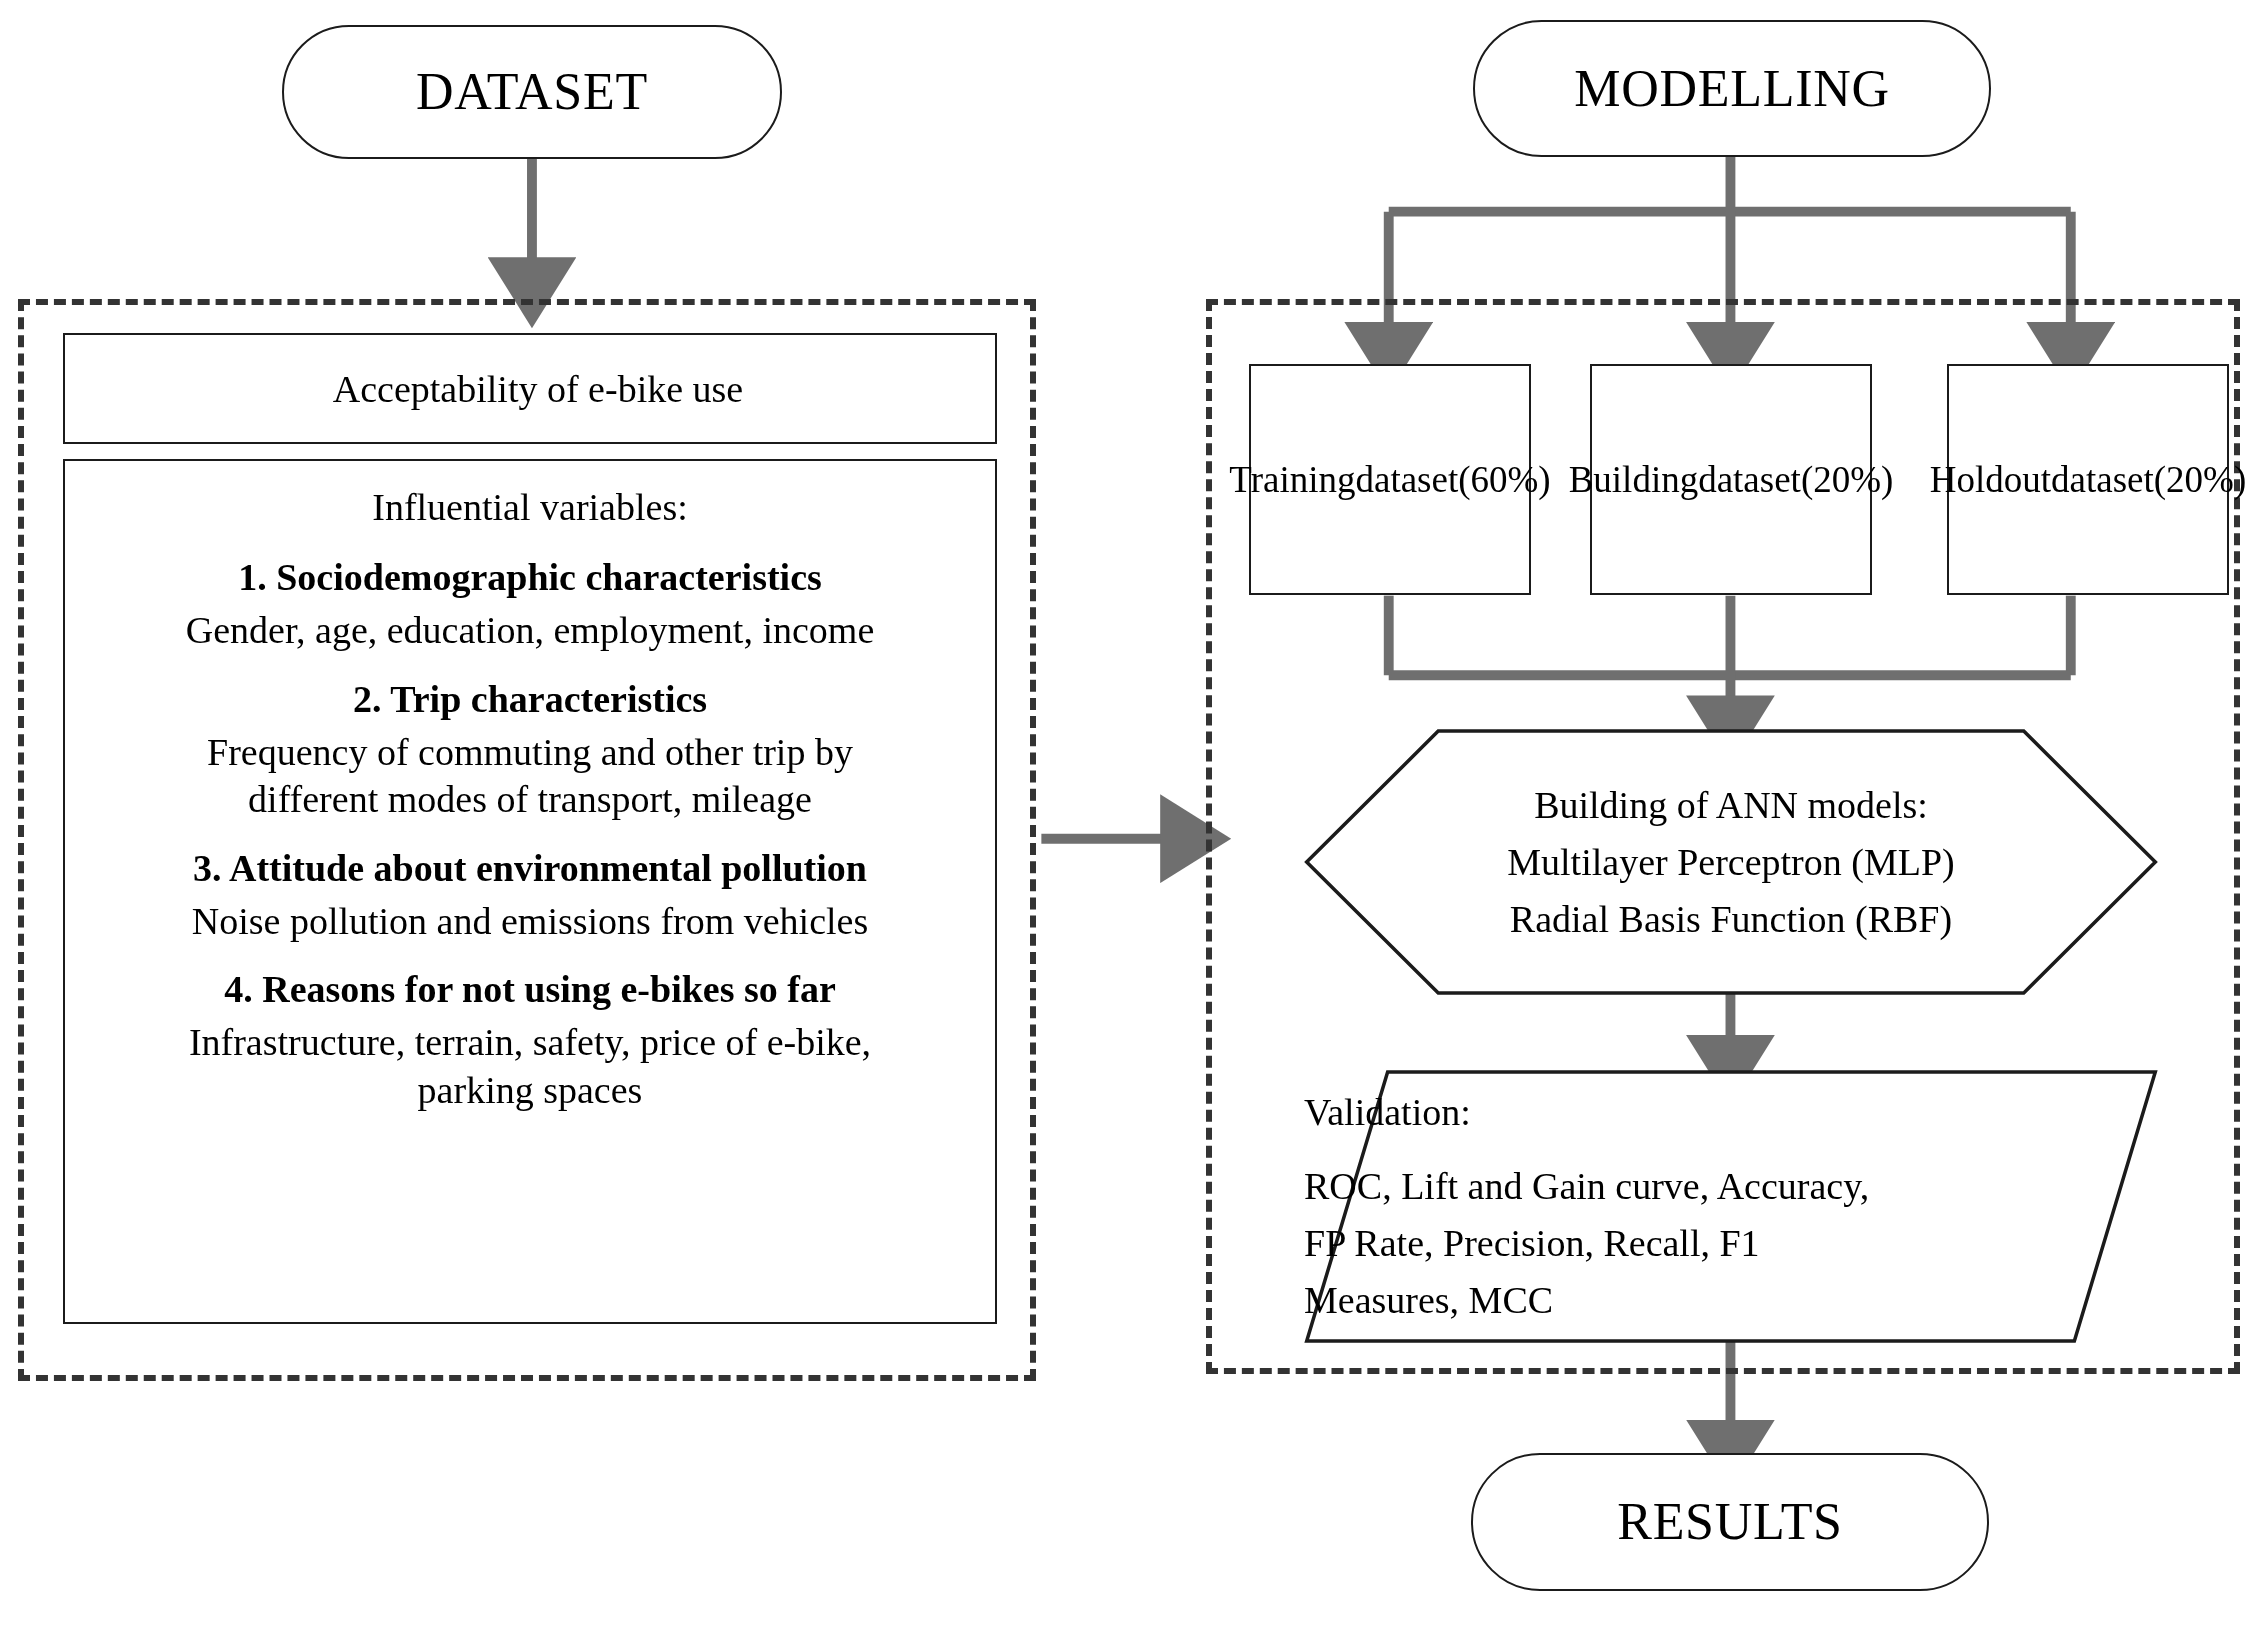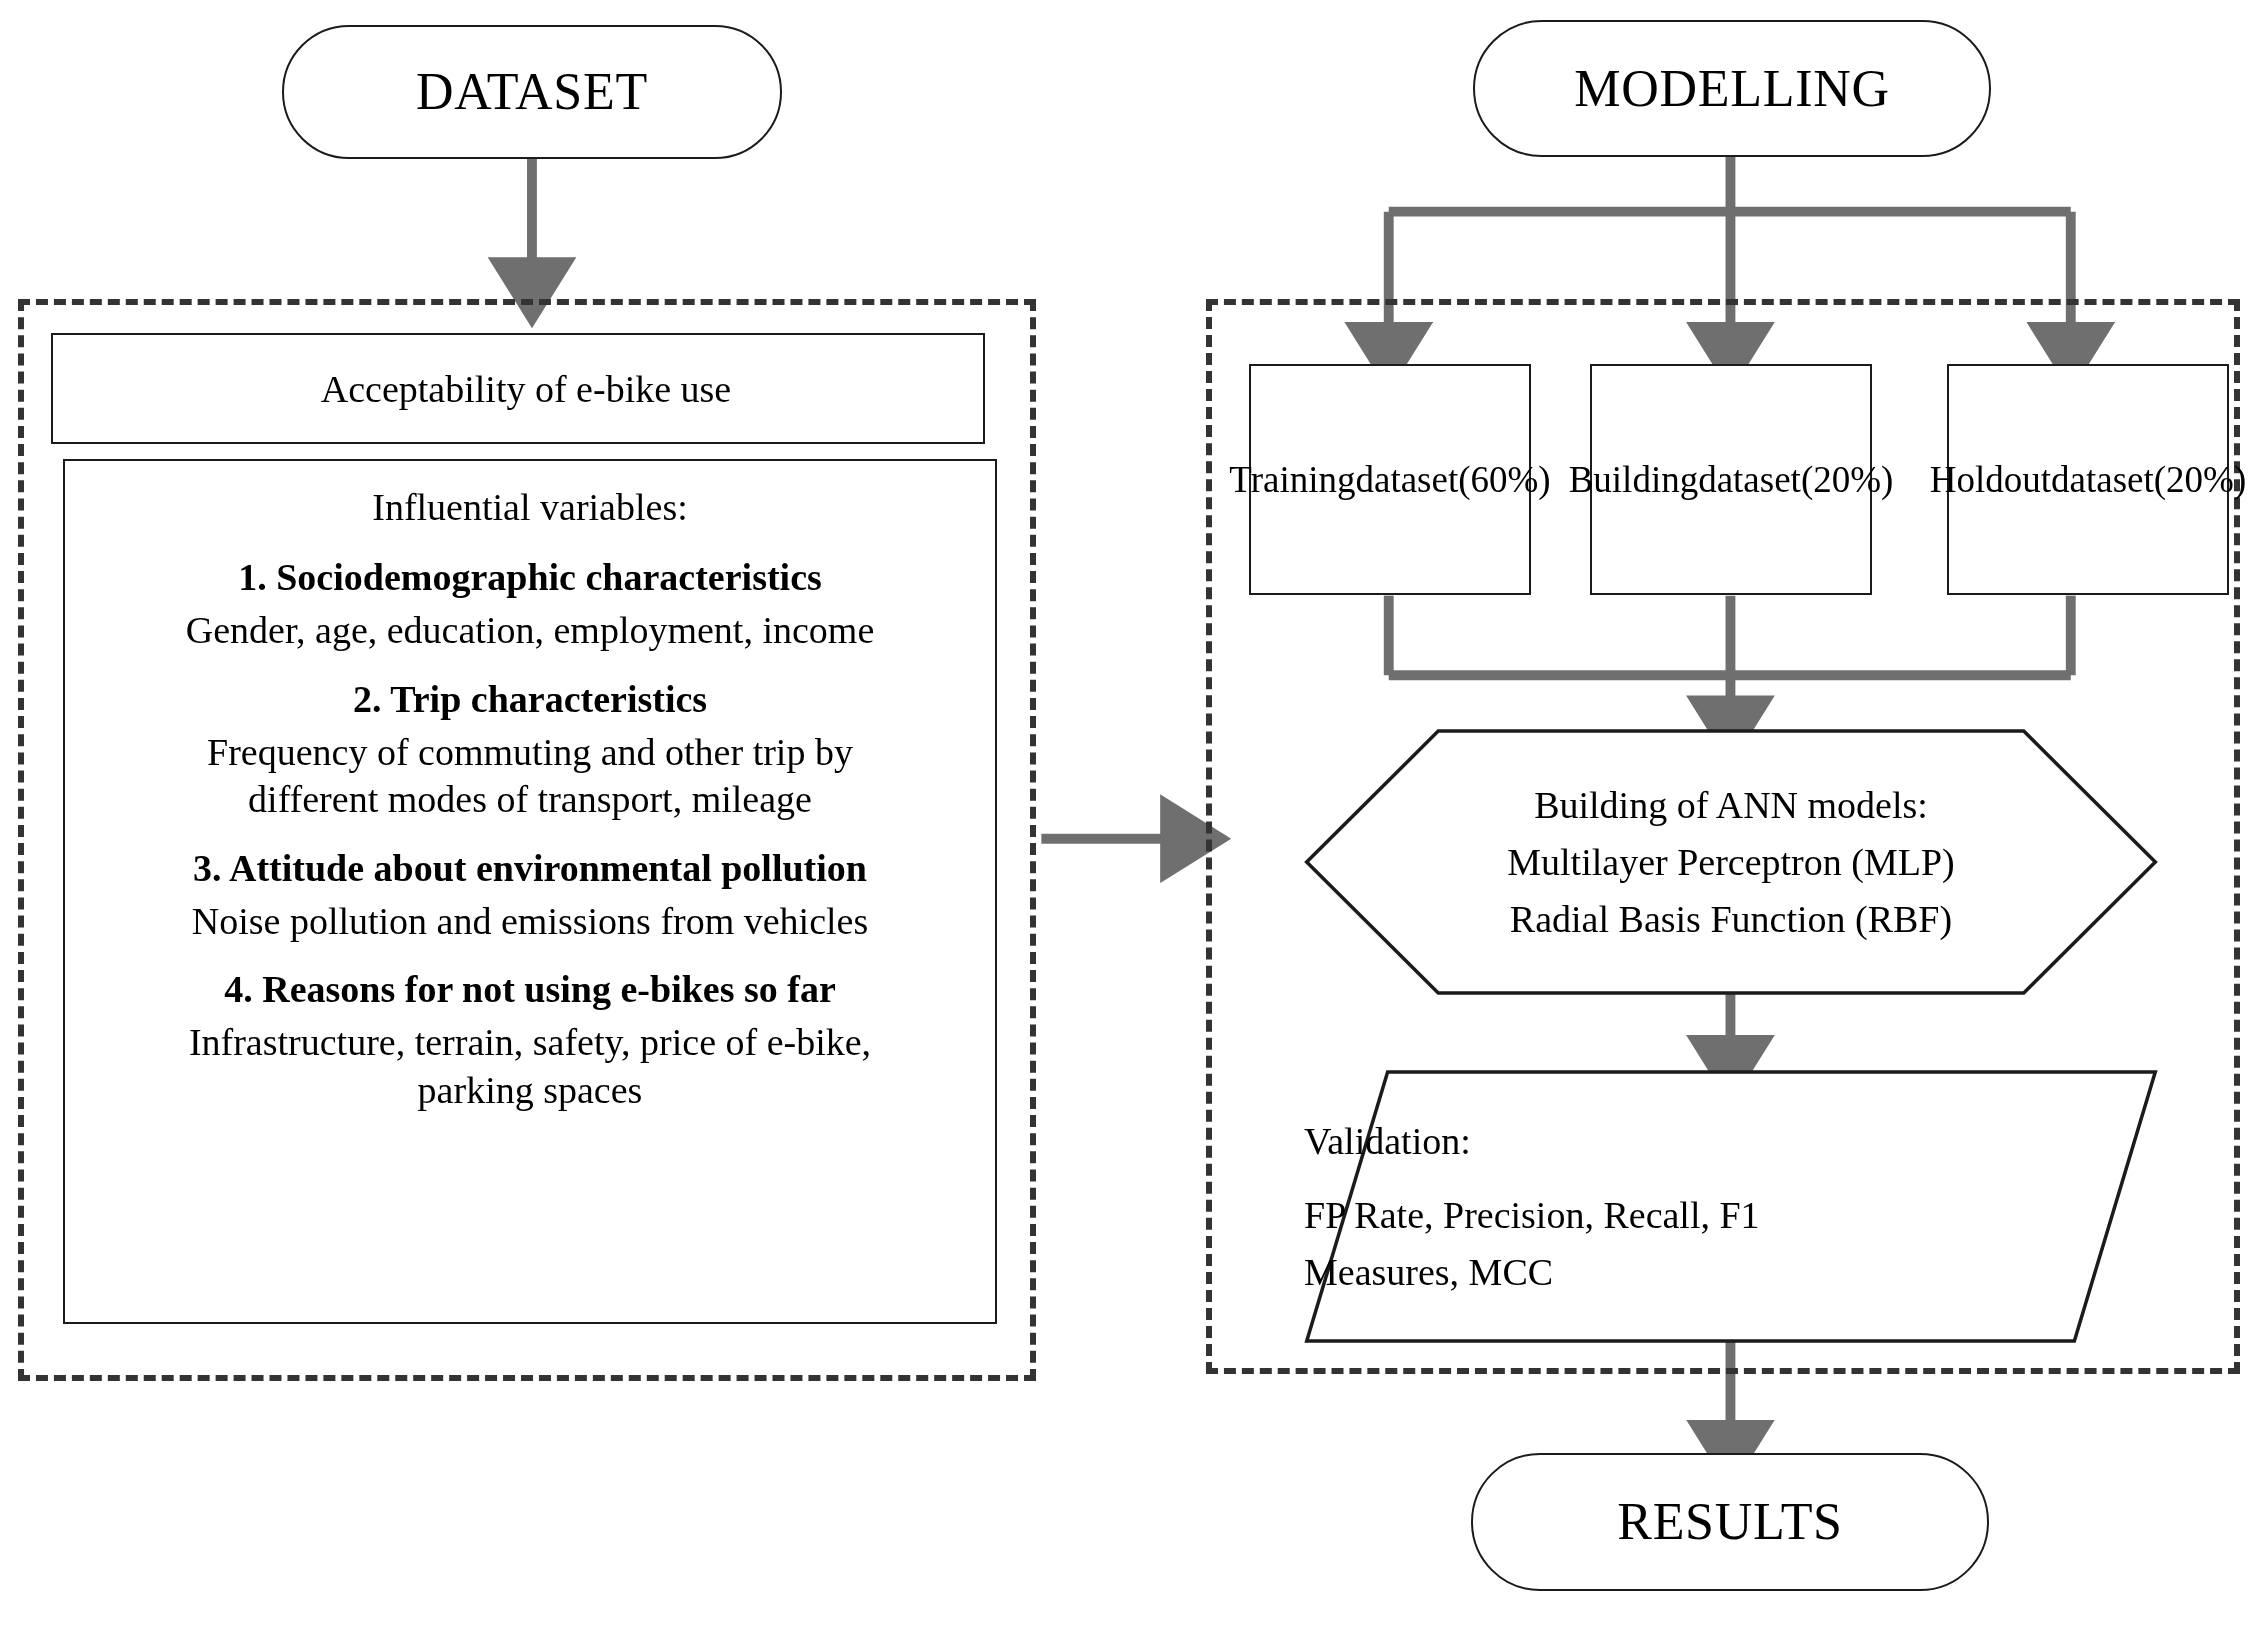--- a/index.html
+++ b/index.html
@@ -76,21 +76,21 @@
 
     <line x1="2456" y1="1902" x2="2456" y2="2058" stroke="#6f6f6f" stroke-width="14" marker-end="url(#ah)"></line>
   </svg>
 
   <div class="pill" id="dataset-pill" style="left:282px;top:25px;width:500px;height:134px;">
     <span>DATASET</span>
   </div>
 
   <div class="dashbox" id="dataset-group" style="left:17.6px;top:299px;width:1018px;height:1082px;"></div>
 
-  <div class="solidbox" id="acceptability" style="left:51px;top:333px;width:934px;height:111px;padding-left:16px;">
+  <div class="solidbox" id="acceptability" style="left:63px;top:333px;width:934px;height:111px;padding-left:16px;">
     <span>Acceptability of e-bike use</span>
   </div>
 
   <div id="vars" style="left:63px;top:459px;width:934px;height:865px;">
     <div class="lead">Influential variables:</div>
 
     <div class="grp">
       <div class="hd">1. Sociodemographic characteristics</div>
       <div class="bd">Gender, age, education, employment, income</div>
     </div>
@@ -147,20 +147,21 @@
       <div>Radial Basis Function (RBF)</div>
     </div>
   </div>
 
   <div class="parawrap" style="left:1304px;top:1070px;width:854px;height:273px;">
     <svg viewBox="0 0 1212 388" style="position:absolute;left:0;top:0;width:100%;height:100%;">
       <polygon points="118,3 1209,3 1094,385 3,385" fill="#ffffff" stroke="#1b1b1b" stroke-width="5"></polygon>
     </svg>
     <div class="txt">
       <div class="t0">Validation:</div>
+      <div>ROC, Lift and Gain curve, Accuracy,</div>
       <div>FP Rate, Precision, Recall, F1</div>
       <div>Measures, MCC</div>
     </div>
   </div>
 
   <div class="pill" id="results-pill" style="left:1471px;top:1453px;width:518px;height:138px;">
     <span>RESULTS</span>
   </div>
 
 </div>

